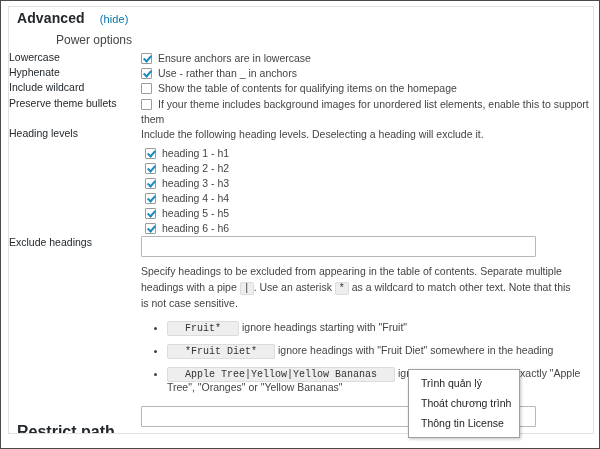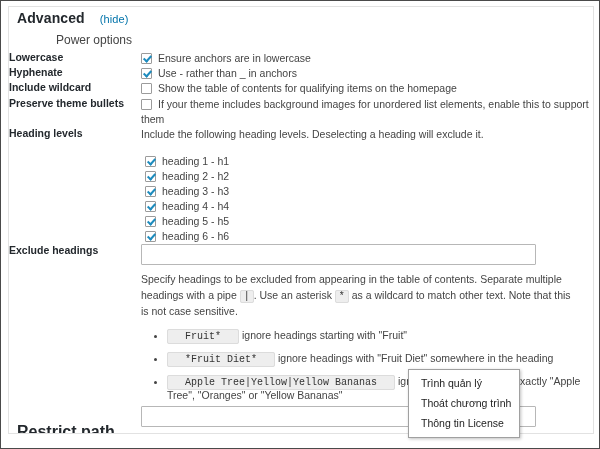--- a/index.html
+++ b/index.html
@@ -71,21 +71,21 @@
   }
   table.form td {
     vertical-align: top;
     padding: 0;
   }
   td.label {
     width: 132px;
     padding-left: 8px;
     padding-top: 13px;
     font-size: 10.5px;
-    font-weight: bold;
+    font-weight: normal;
     color: #23282d;
     line-height: 1.3;
   }
   td.field {
     padding-top: 12px;
     padding-bottom: 8px;
     padding-right: 8px;
     font-size: 10.5px;
     color: #444;
     line-height: 1.45;
@@ -110,21 +110,21 @@
     width: 3px;
     height: 6px;
     border: solid #1e8cbe;
     border-width: 0 2px 2px 0;
     transform: rotate(42deg);
   }
   .row-text {
     display: inline;
   }
   .headings-box {
-    margin-top: 12px;
+    margin-top: 4px;
     margin-left: 4px;
     display: block;
   }
   .heading-item {
     display: block;
     line-height: 15px;
     font-size: 10.5px;
     color: #444;
   }
   .text-input {

